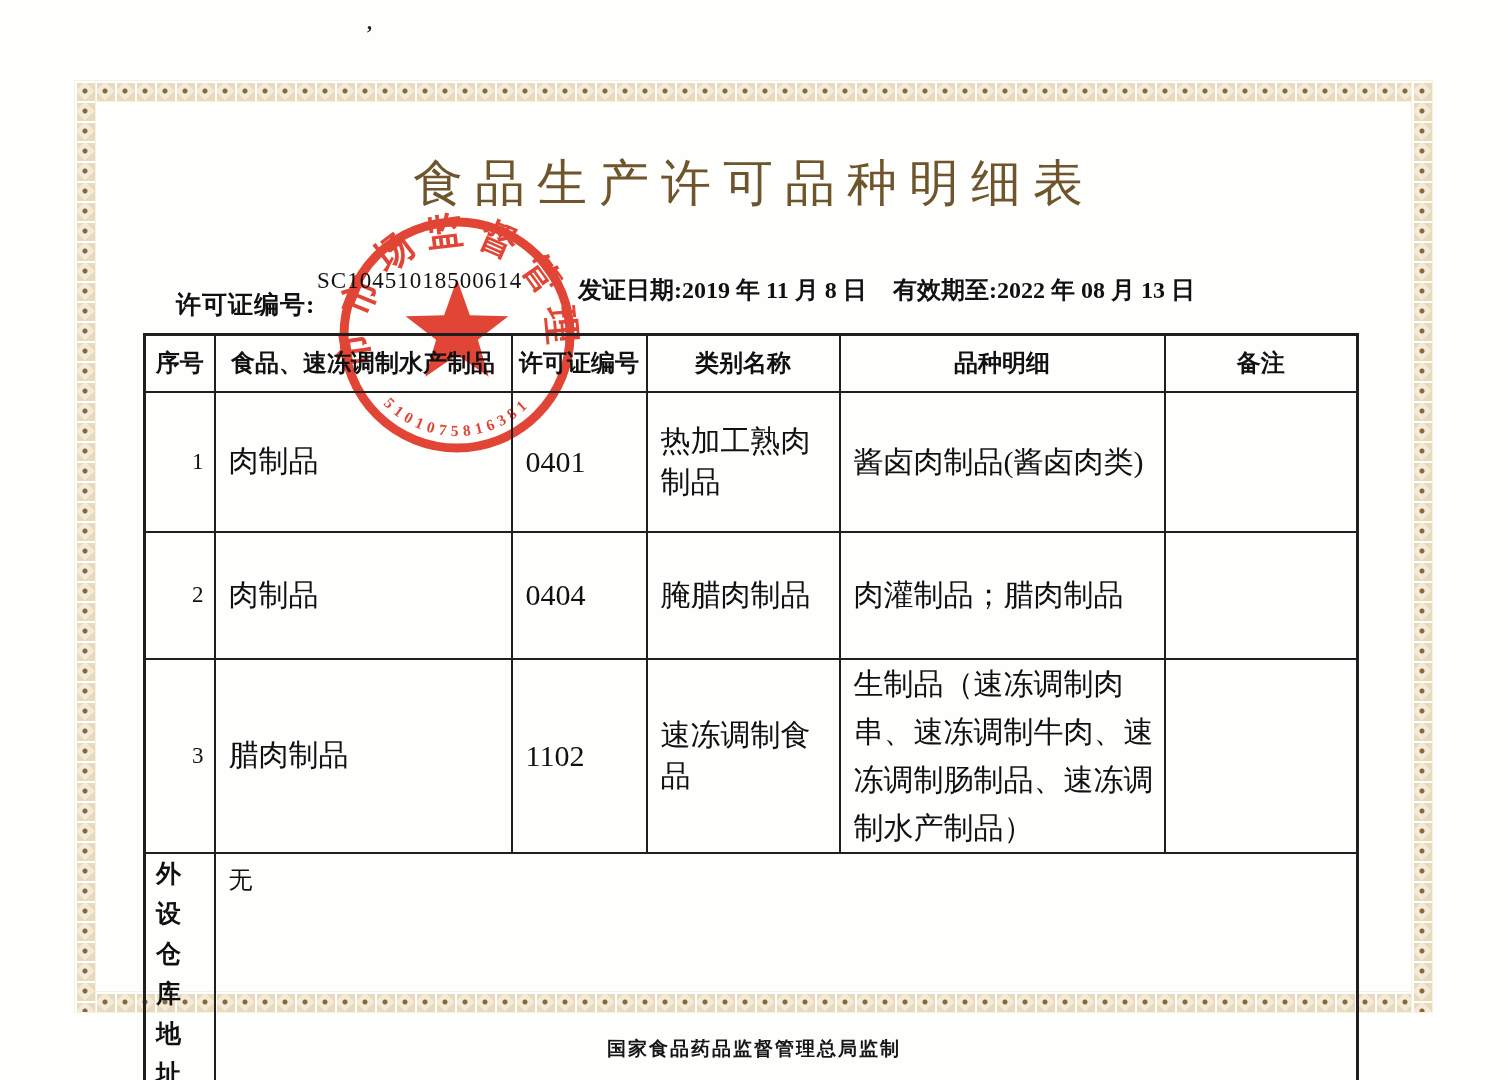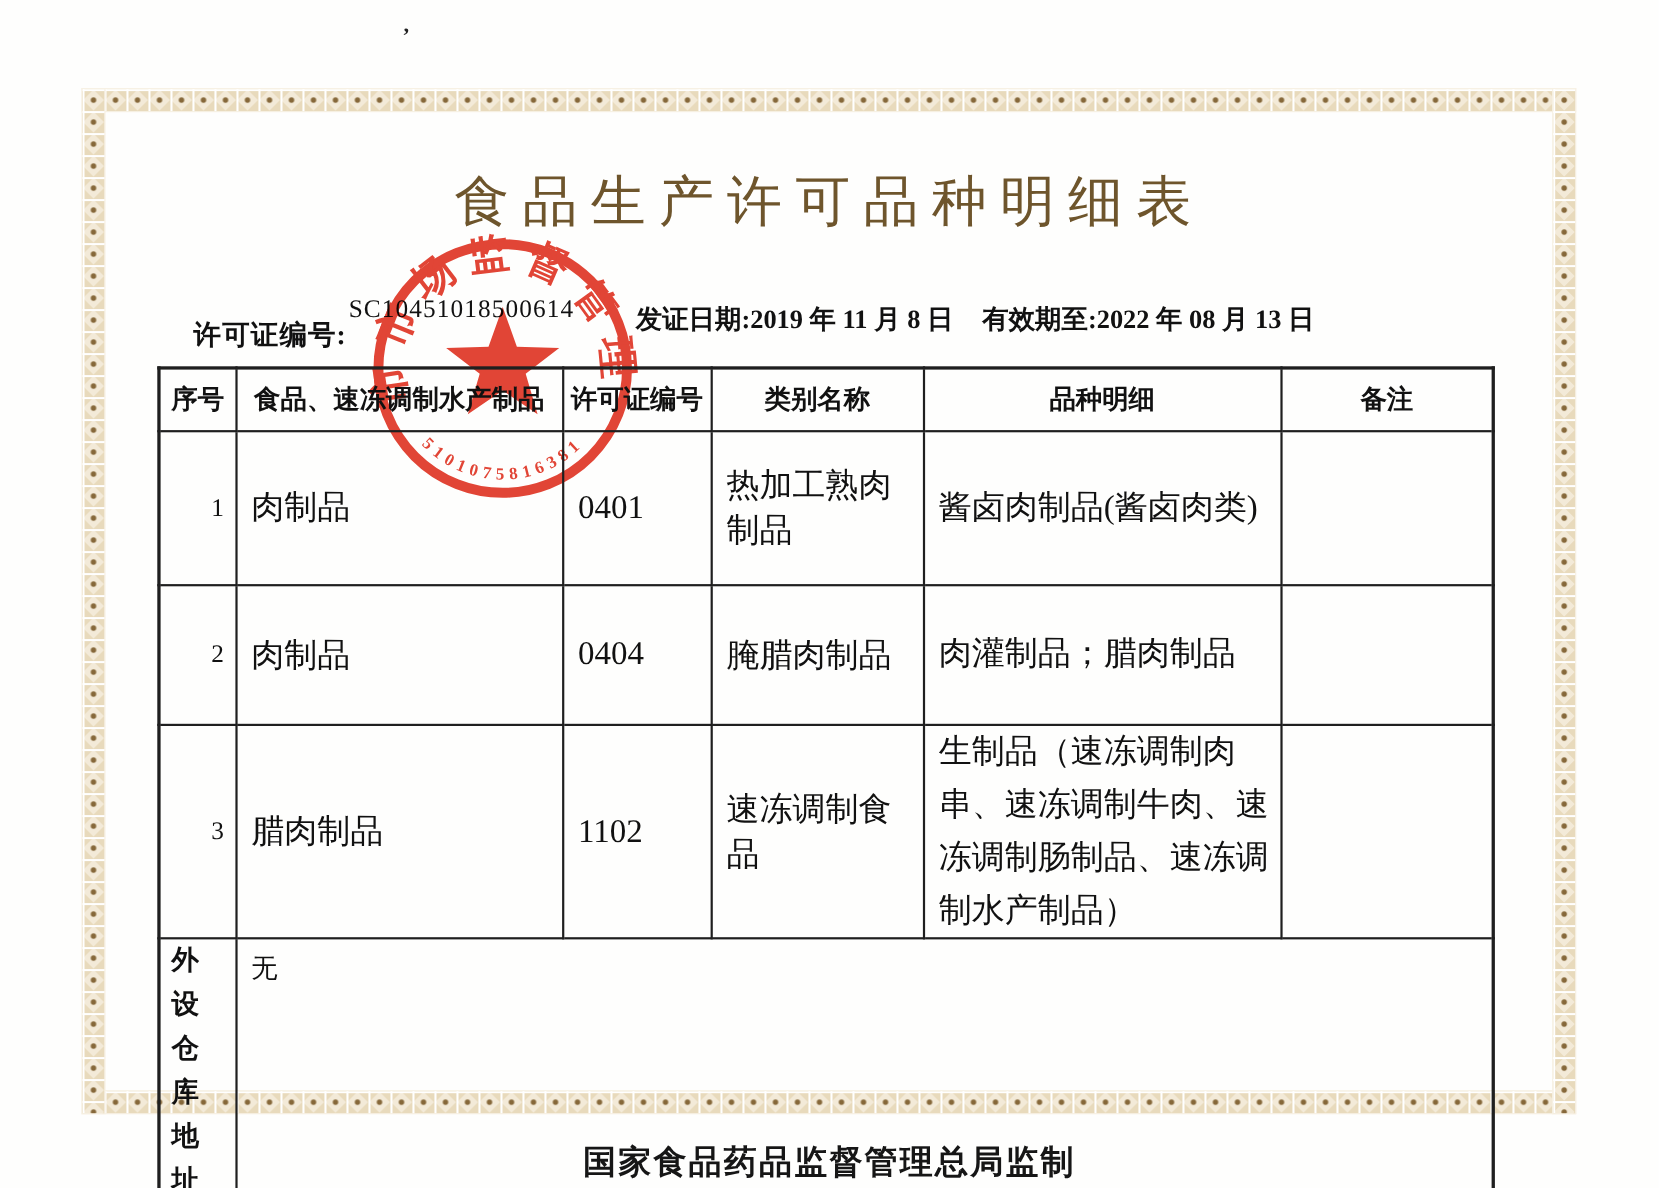--- a/index.html
+++ b/index.html
@@ -73,21 +73,21 @@
   td{font-size:30px;vertical-align:middle;padding:0 8px 0 13px;}
   td.no{text-align:right;padding-right:10px;font-size:23px;}
   td.detail-cell{line-height:1.6;padding-right:10px;}
   td.wh-label{font-size:25px;font-weight:bold;vertical-align:middle;
               line-height:40px;padding:0 6px 0 10px;letter-spacing:2px;}
   td.wh-value{vertical-align:top;padding-top:10px;font-size:24px;}
 
   
   .page-footer{
     position:absolute;left:0;top:1036px;width:100%;text-align:center;
-    font-size:30px;font-weight:bold;letter-spacing:2px;color:#161616;
+    font-size:19px;font-weight:bold;letter-spacing:2px;color:#161616;
   }
 </style>
 </head>
 <body>
 
 <div class="page">
 
   <div class="border-frame">
     <div class="tile-strip strip-top"></div>
     <div class="tile-strip strip-bottom"></div>

